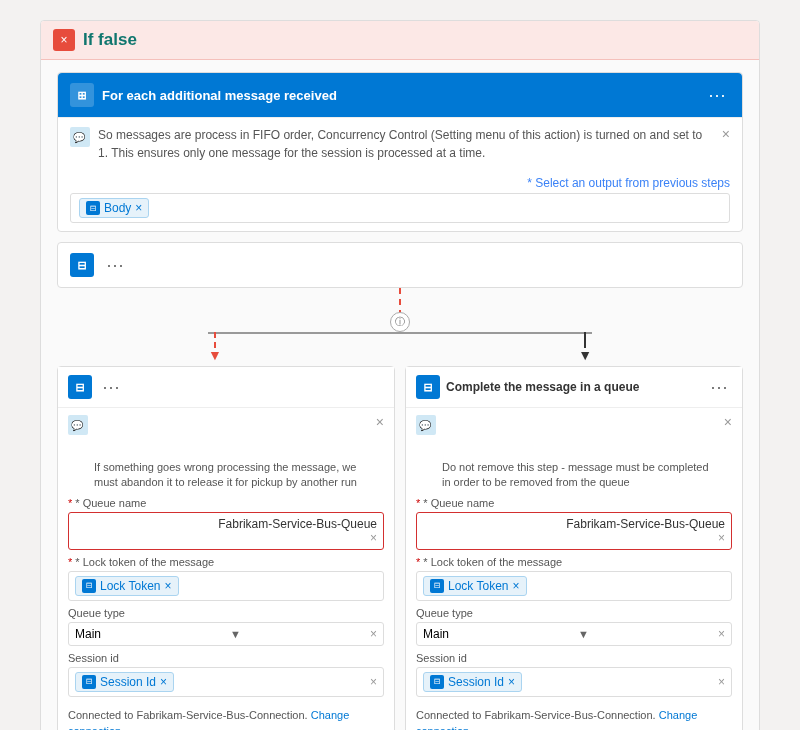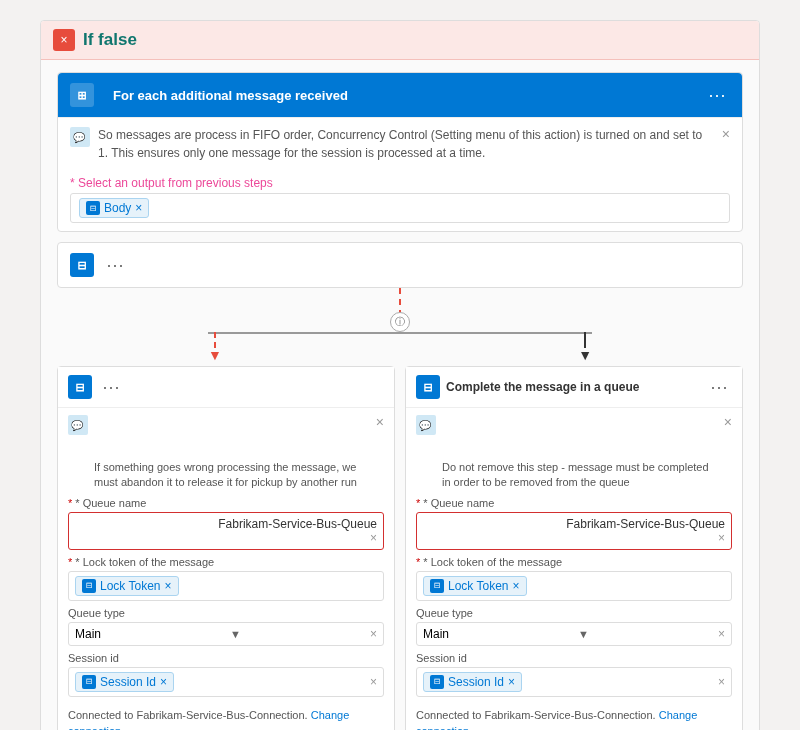--- a/index.html
+++ b/index.html
@@ -68,21 +68,20 @@
       border-radius: 4px 4px 0 0;
     }
     .block-header-blue .block-title {
       color: white;
     }
     .block-title {
       font-size: 13px;
       font-weight: 600;
       flex: 1;
       color: #333;
-      margin-left: 11px;
     }
     .icon-box {
       width: 24px; height: 24px;
       background: #0078d4;
       border-radius: 3px;
       display: flex; align-items: center; justify-content: center;
       flex-shrink: 0;
     }
     .icon-box-white {
       background: rgba(255,255,255,0.2);
@@ -127,22 +126,23 @@
     }
     .close-x {
       color: #999;
       cursor: pointer;
       font-size: 14px;
       margin-left: 4px;
     }
     
     .field-label {
       font-size: 12px;
-      color: #ec4899;
+      color: #3b82f6;
       padding: 6px 12px 3px;
+      text-align: right;
     }
     
     .tag-input {
       margin: 0 12px 8px;
       border: 1px solid #ddd;
       border-radius: 3px;
       padding: 4px 8px;
       display: flex;
       align-items: center;
       gap: 4px;

